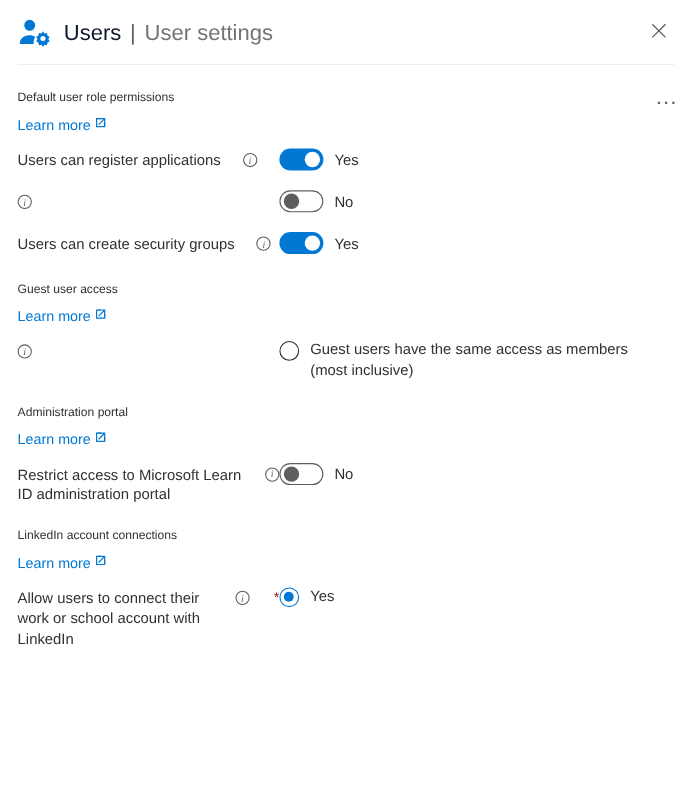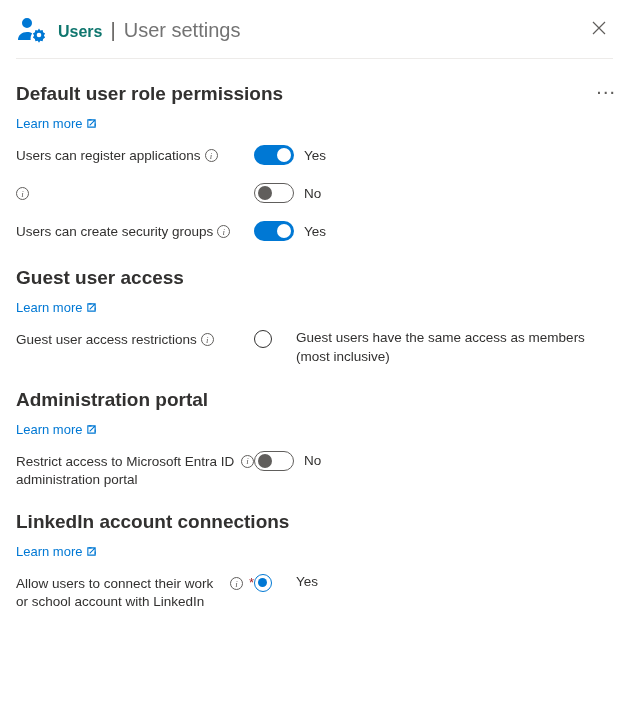--- a/index.html
+++ b/index.html
@@ -12,56 +12,56 @@
     width: 629px;
   }
   .panel { width: 629px; padding: 8px 16px 20px 16px; }
   .header {
     display: flex; align-items: center; gap: 10px;
     padding: 6px 0 12px 0;
     border-bottom: 1px solid #edebe9;
     position: relative;
   }
   .header-title-wrap { display: flex; align-items: baseline; gap: 6px; }
-  .header-title-bold { font-size: 16px; font-weight: 700; color: #0f766e; }
+  .header-title-bold { font-size: 20px; font-weight: 400; color: #0f172a; }
   .header-title-sep { font-size: 20px; color: #605e5c; font-weight: 300; margin: 0 2px; }
   .header-title-sub { font-size: 20px; color: #737373; font-weight: 400; }
   .close-btn {
     position: absolute; right: 0; top: 6px;
     width: 28px; height: 28px;
     display: flex; align-items: center; justify-content: center;
     cursor: pointer; color: #605e5c;
   }
   .close-btn svg { width: 14px; height: 14px; }
 
   .users-icon { width: 32px; height: 32px; flex-shrink: 0; }
 
   .section { margin-top: 22px; }
   .section-first { margin-top: 24px; position: relative; }
   .section-ellipsis {
     position: absolute; right: -4px; top: 2px;
     color: #605e5c; letter-spacing: 2px; font-weight: 600;
     cursor: pointer;
   }
-  .section-title { font-size: 19px; font-weight: 700; margin-bottom: 10px; }
+  .section-title { font-size: 11px; font-weight: 400; margin-bottom: 10px; }
   .learn-more {
-    display: inline-flex; align-items: center; gap: 4px;
+    display: inline-flex; align-items: flex-start; gap: 4px;
     color: #0078d4; font-size: 13px; cursor: pointer;
     margin-bottom: 14px;
   }
   .learn-more svg { width: 11px; height: 11px; }
 
   .setting-row {
     display: flex; align-items: flex-start;
     margin-bottom: 14px;
     min-height: 24px;
   }
   .setting-label-col {
     width: 238px; flex-shrink: 0;
-    display: flex; align-items: flex-start; gap: 4px;
+    display: flex; align-items: flex-start; gap: 20px;
     padding-top: 2px;
   }
   .setting-label { font-size: 13.5px; color: #323130; line-height: 1.35; }
   .info-icon {
     width: 13px; height: 13px; flex-shrink: 0;
     border: 1px solid #605e5c; border-radius: 50%;
     display: inline-flex; align-items: center; justify-content: center;
     font-size: 9px; color: #605e5c; font-style: italic;
     cursor: pointer; margin-top: 2px;
     font-family: Georgia, serif;
@@ -83,21 +83,21 @@
     content: ""; position: absolute; top: 3px;
     width: 14px; height: 14px; border-radius: 50%;
   }
   .toggle-on::after { background: #ffffff; right: 3px; }
   .toggle-off::after { background: #605e5c; left: 3px; top: 2px; }
   .toggle-text { font-size: 13.5px; }
 
   
   .radio-col { flex: 1; }
   .radio-item {
-    display: flex; align-items: flex-start; gap: 24px;
+    display: flex; align-items: flex-start; gap: 10px;
     margin-bottom: 18px; cursor: pointer;
   }
   .radio-item:last-child { margin-bottom: 0; }
   .radio-circle {
     width: 18px; height: 18px; border-radius: 50%;
     border: 1.5px solid #323130; flex-shrink: 0;
     position: relative; margin-top: 1px;
   }
   .radio-circle.selected { border-color: #0078d4; }
   .radio-circle.selected::after {
@@ -186,21 +186,20 @@
     <a class="learn-more">
       <span>Learn more</span>
       <svg viewBox="0 0 12 12">
         <path d="M3 2h7v7M10 2L4 8" stroke="#0078d4" stroke-width="1.2" fill="none"></path>
         <path d="M6 2H2v8h8V6" stroke="#0078d4" stroke-width="1.2" fill="none"></path>
       </svg>
     </a>
 
     <div class="setting-row">
       <div class="setting-label-col">
-        <span class="setting-label">Guest user access restrictions</span>
         <span class="info-icon">i</span>
       </div>
       <div class="radio-col">
         <div class="radio-item">
           <div class="radio-circle"></div>
           <span class="radio-label">Guest users have the same access as members (most inclusive)</span>
         </div>
       </div>
     </div>
   </div>
@@ -210,21 +209,21 @@
     <a class="learn-more">
       <span>Learn more</span>
       <svg viewBox="0 0 12 12">
         <path d="M3 2h7v7M10 2L4 8" stroke="#0078d4" stroke-width="1.2" fill="none"></path>
         <path d="M6 2H2v8h8V6" stroke="#0078d4" stroke-width="1.2" fill="none"></path>
       </svg>
     </a>
 
     <div class="setting-row">
       <div class="setting-label-col">
-        <span class="setting-label">Restrict access to Microsoft Entra ID administration portal</span>
+        <span class="setting-label">Restrict access to Microsoft Learn ID administration portal</span>
         <span class="info-icon">i</span>
       </div>
       <div class="control-col">
         <div class="toggle toggle-off"></div>
         <span class="toggle-text">No</span>
       </div>
     </div>
   </div>
 
   <div class="section">

